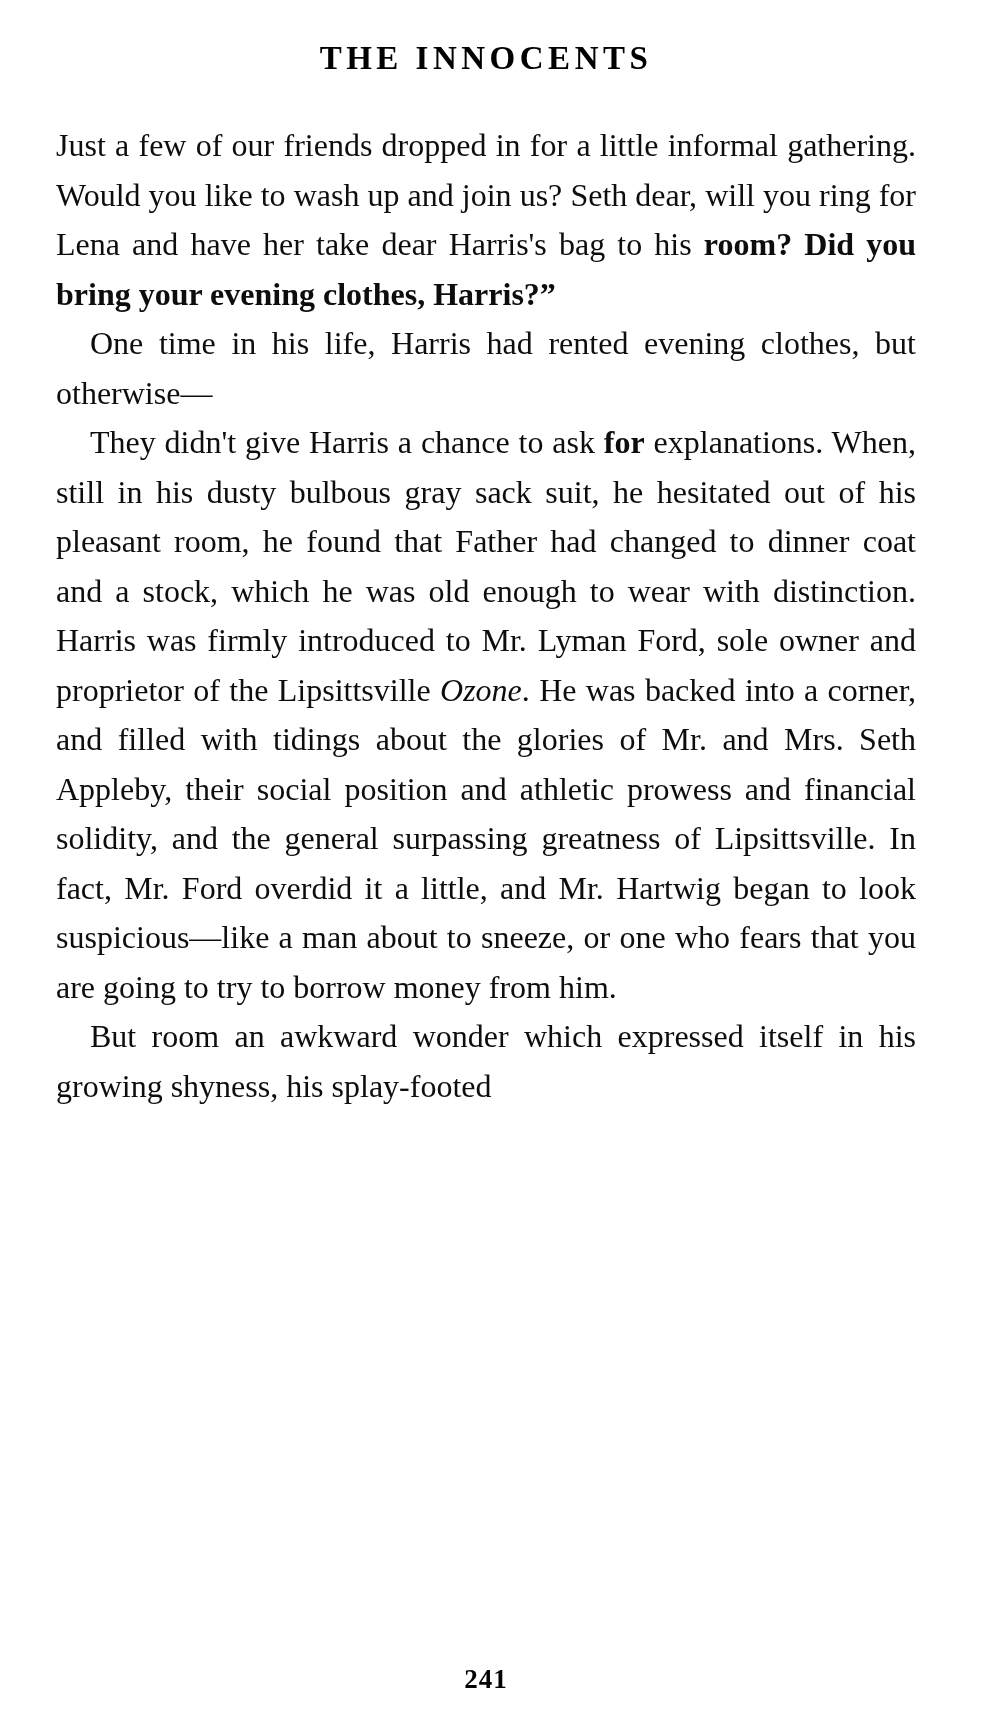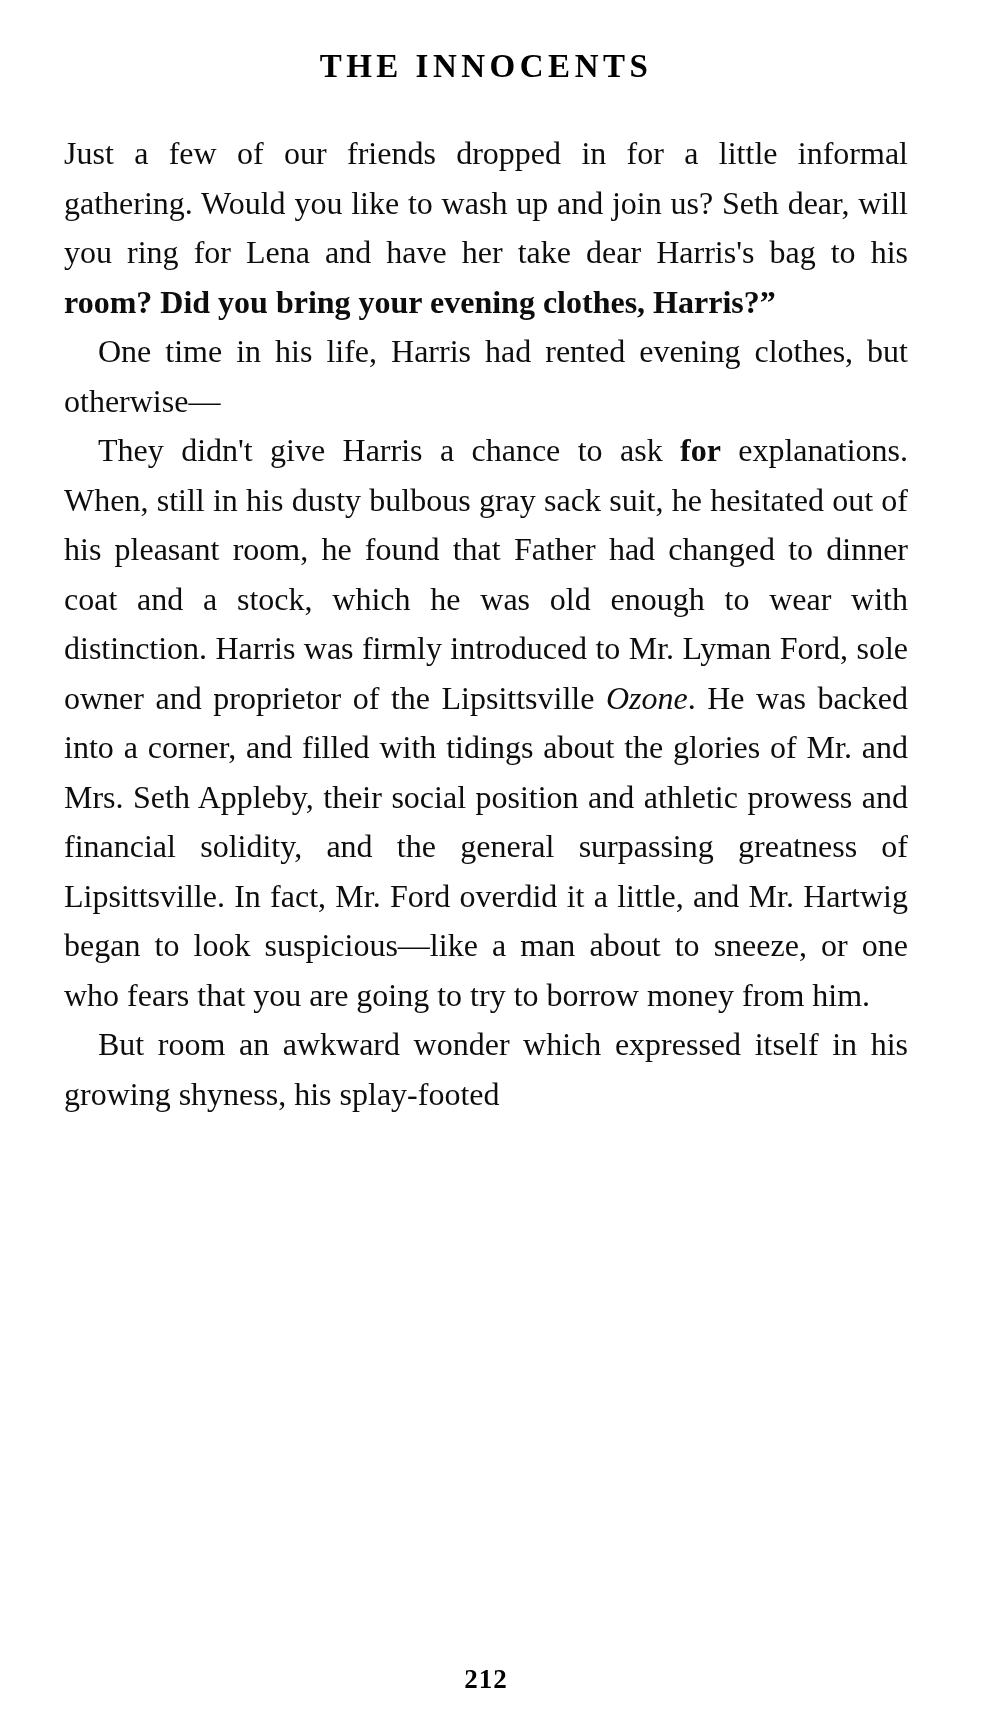--- a/index.html
+++ b/index.html
@@ -12,21 +12,21 @@
     height: 1717px;
     font-family: "Liberation Serif", serif;
     color: #0d0d0d;
     -webkit-font-smoothing: antialiased;
   }
   .page {
     position: relative;
     width: 972px;
     height: 1717px;
     box-sizing: border-box;
-    padding: 12px;
+    padding: 4px;
     overflow: hidden;
   }
   .running-head {
     text-align: center;
     font-size: 33px;
     font-weight: bold;
     letter-spacing: 4.5px;
     margin: 36px 0 0 0;
     font-family: "Liberation Serif", serif;
   }
@@ -86,15 +86,15 @@
     <p class="indent">
       <span>They didn't give Harris a chance to ask </span><span class="bd">for</span><span> explanations.   When, still in his dusty bulbous gray sack suit, he hesitated out of his pleasant room, he found that Father had changed to dinner coat and a stock, which he was old enough to wear with distinction.   Harris was firmly introduced to Mr. Lyman Ford, sole owner and proprietor of the Lipsittsville </span><span class="it">Ozone</span><span>. He was backed into a corner, and filled with tidings about the glories of Mr. and Mrs. Seth Appleby, their social position and athletic prowess and financial solidity, and the general surpassing greatness of Lipsittsville.   In fact, Mr. Ford overdid it a little, and Mr. Hartwig began to look suspicious—like a man about to sneeze, or one who fears that you are going to try to borrow money from him.</span>
     </p>
 
     <p class="indent">
       <span>But room an awkward wonder which expressed itself in his growing shyness, his splay-footed</span>
     </p>
 
   </div>
 
-  <div class="folio">212</div>
+  <div class="folio">241</div>
 
 </div>
 
 </body></html>

